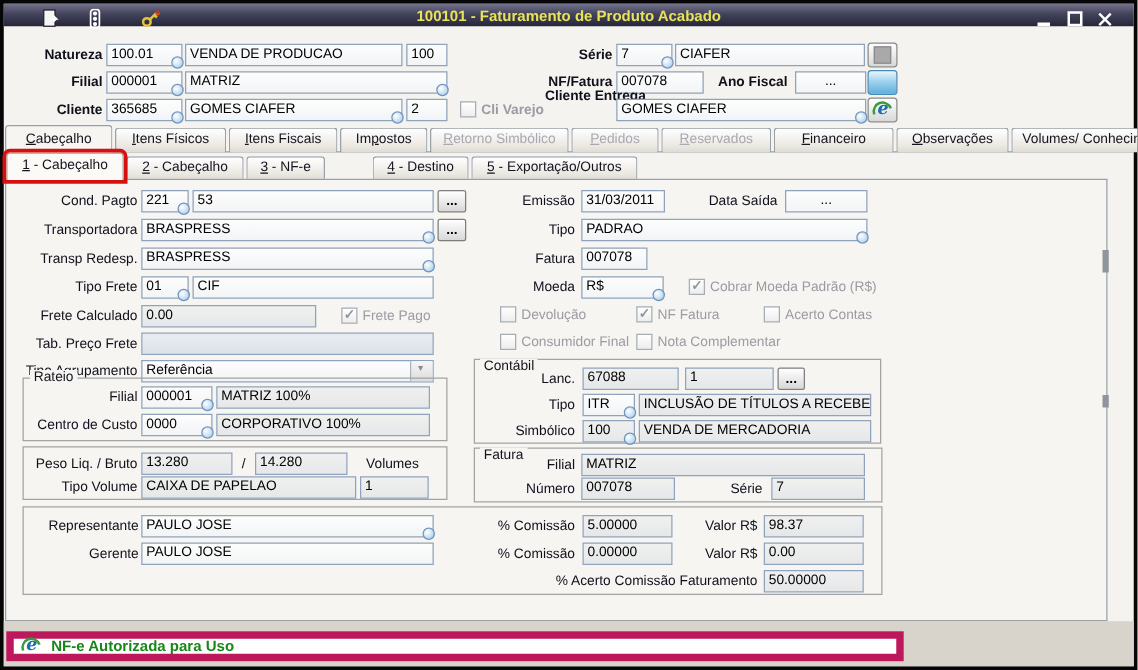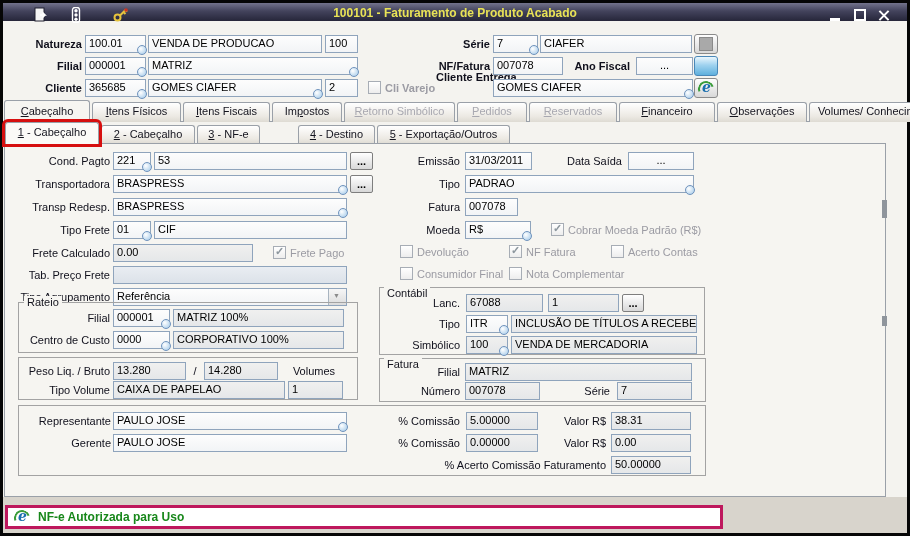--- a/index.html
+++ b/index.html
@@ -61,21 +61,21 @@
   .tab.disabled{color:#a8a8b0;}
   .tab.hl{outline:3px solid #d60f0f;z-index:3;}
   .hline{position:absolute;left:3px;top:121px;width:904px;height:1px;background:#9aa0a8;}
   .panel{position:absolute;left:4px;top:143px;width:882px;height:354px;box-sizing:border-box;
     border:1px solid #9aa0a8;background:#f6f5f1;}
   .gbox{position:absolute;box-sizing:border-box;border:1px solid #a3a3a3;}
   .gtitle{position:absolute;background:#f6f5f1;padding:0 3px;line-height:12px;color:#14141e;z-index:1;}
   .thumb{position:absolute;left:882px;width:5px;background:#8f959c;}
   .statusstrip{position:absolute;left:3px;top:497px;width:904px;height:36px;background:#d8d4cc;}
   .statusbox{position:absolute;left:5px;top:505px;width:718px;height:24px;box-sizing:border-box;
-    background:#ffffff;border:3px solid #be185d;display:flex;align-items:center;gap:8px;padding-left:6px;}
+    background:#ffffff;border:6px solid #be185d;display:flex;align-items:center;gap:8px;padding-left:6px;}
   .statusmsg{font-weight:bold;font-size:12px;}
 </style>
 </head>
 <body>
 
 <div class="window">
 
   <div class="titlebar">
     <span class="tbicon" style="left:30px">
       <svg width="16" height="16">
@@ -375,21 +375,21 @@
   <span class="fld" style="left:113px;top:434px;width:234px">
       <span class="v">PAULO JOSE</span>
     </span>
 
   <span class="lbl" style="left:380px;top:412px;width:80px">% Comissão</span>
   <span class="fld g r" style="left:466px;top:412px;width:72px">
       <span class="v">5.00000</span>
     </span>
   <span class="lbl" style="left:536px;top:412px;width:70px">Valor R$</span>
   <span class="fld g r" style="left:611px;top:412px;width:80px">
-      <span class="v">38.31</span>
+      <span class="v">98.37</span>
     </span>
 
   <span class="lbl" style="left:380px;top:434px;width:80px">% Comissão</span>
   <span class="fld g r" style="left:466px;top:434px;width:72px">
       <span class="v">0.00000</span>
     </span>
   <span class="lbl" style="left:536px;top:434px;width:70px">Valor R$</span>
   <span class="fld g r" style="left:611px;top:434px;width:80px">
       <span class="v">0.00</span>
     </span>

